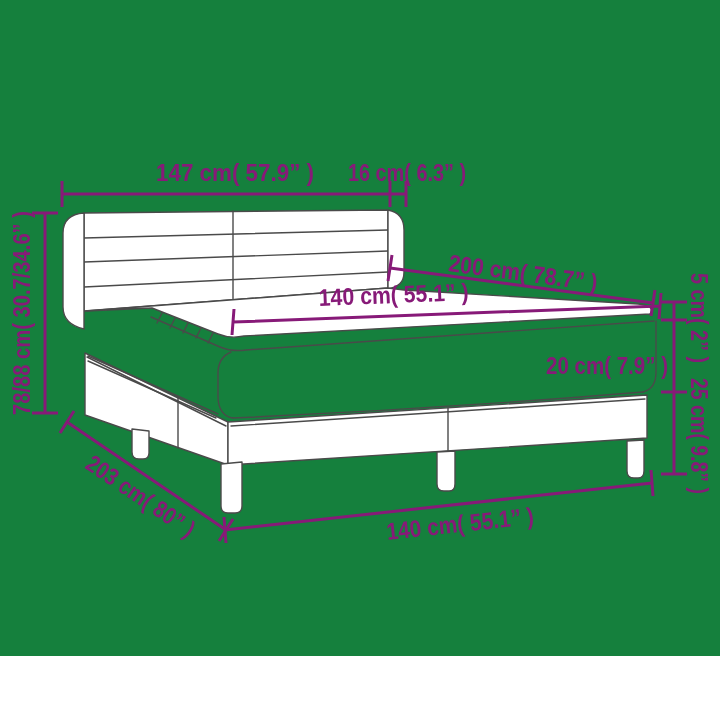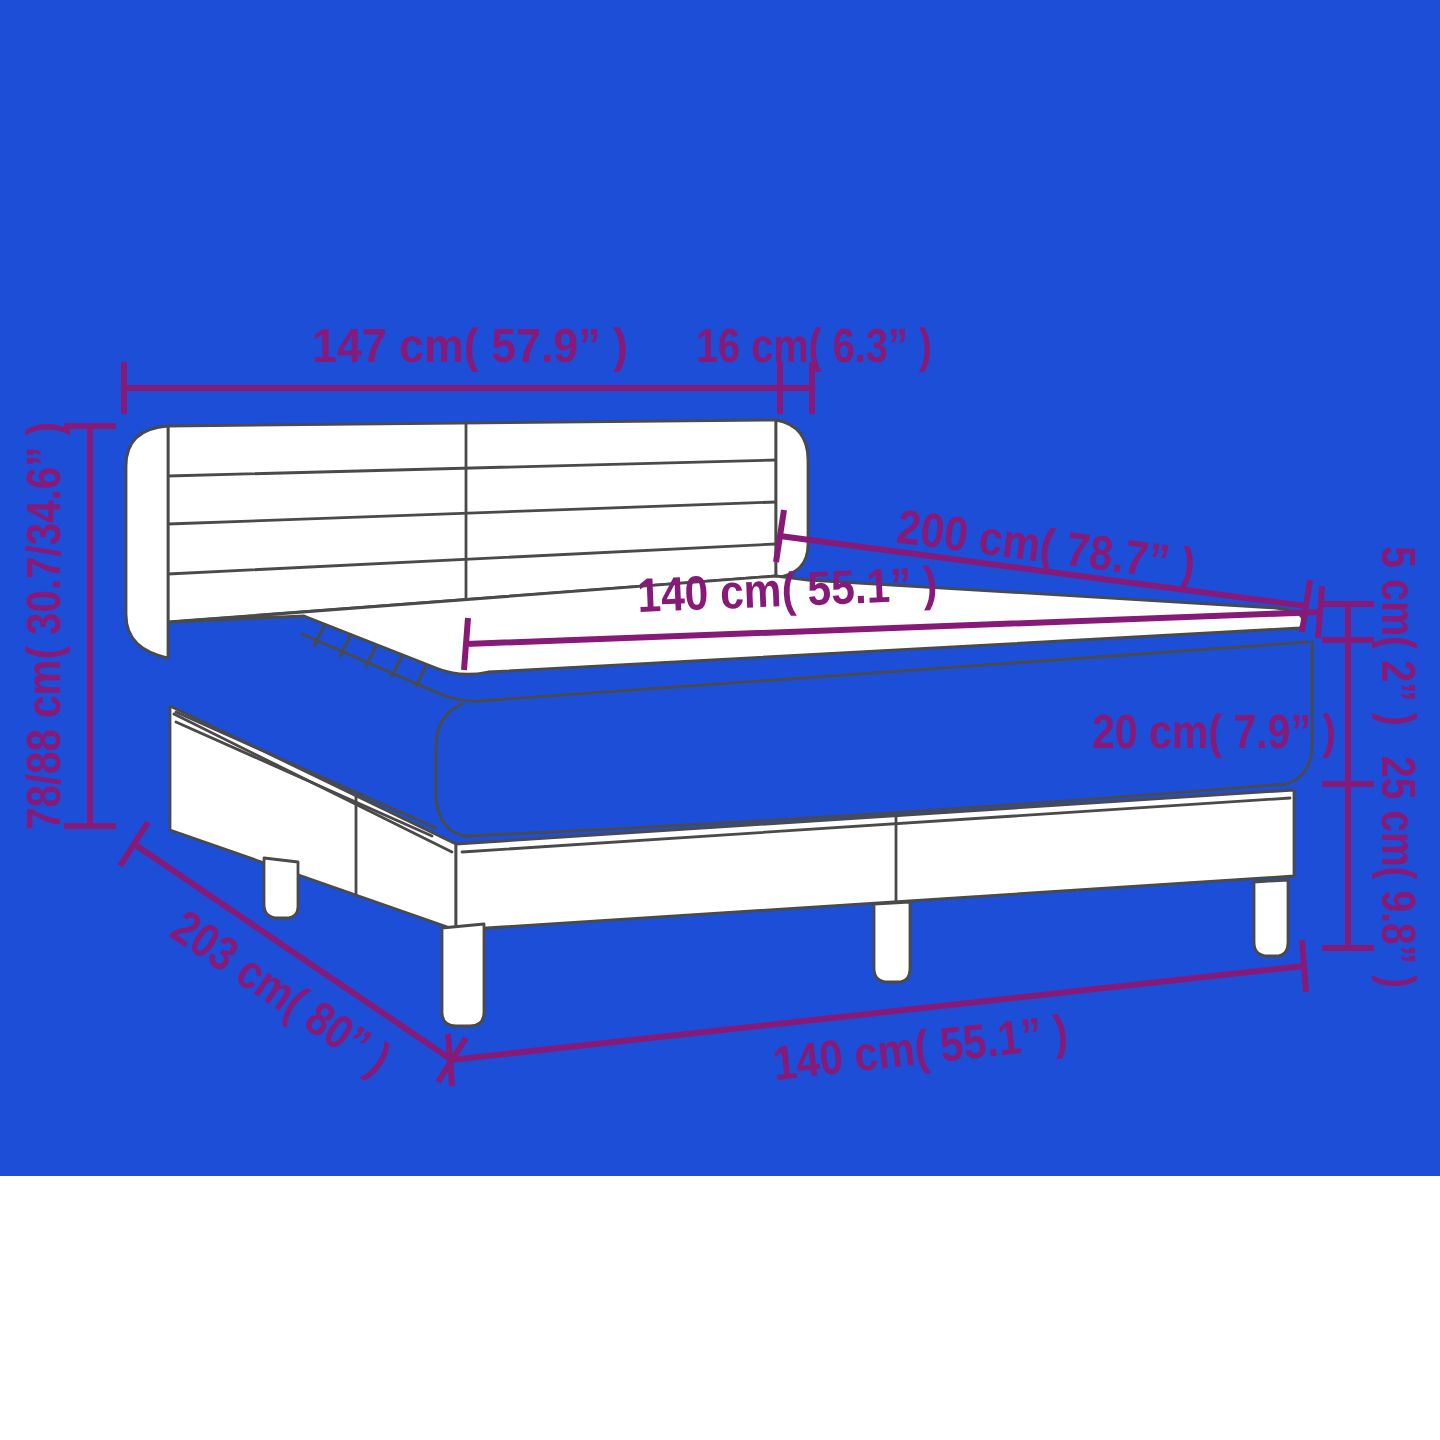--- a/index.html
+++ b/index.html
@@ -4,22 +4,22 @@
 <style>
   html, body {
     margin: 0;
     padding: 0;
     background: #ffffff;
     font-family: "Liberation Sans", sans-serif;
   }
   .stage {
     position: relative;
     width: 720px;
-    height: 588px;
-    background: #1d4ed8;
+    height: 656px;
+    background: #15803d;
     overflow: hidden;
   }
   svg { display: block; }
   .bed-line {
     fill: none;
     stroke: #4a4a4a;
     stroke-width: 1.4;
     stroke-linecap: round;
     stroke-linejoin: round;
   }

